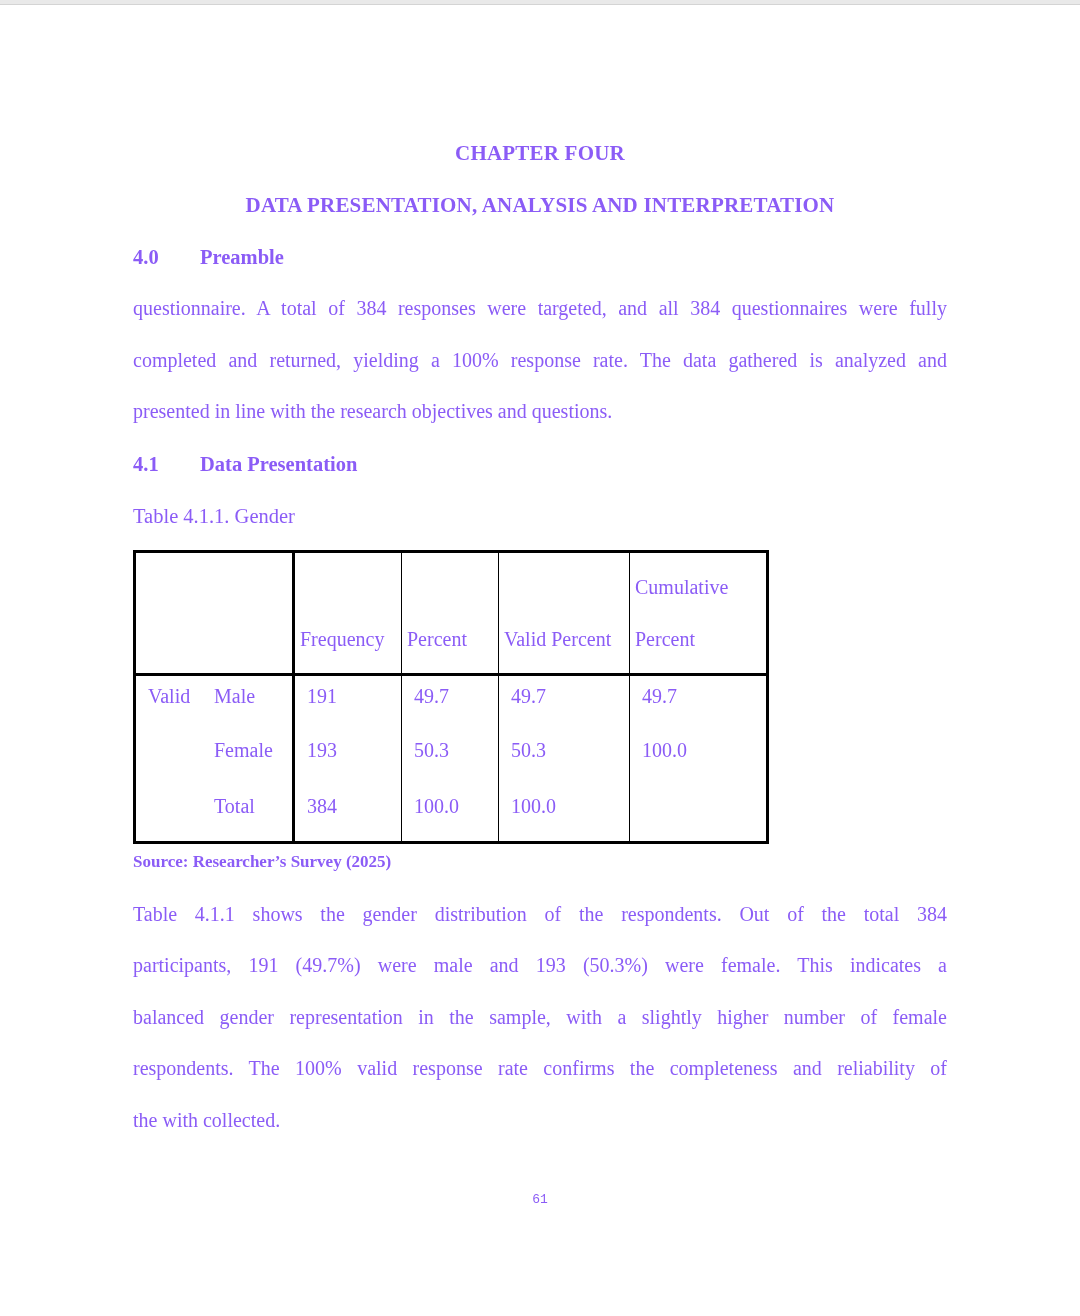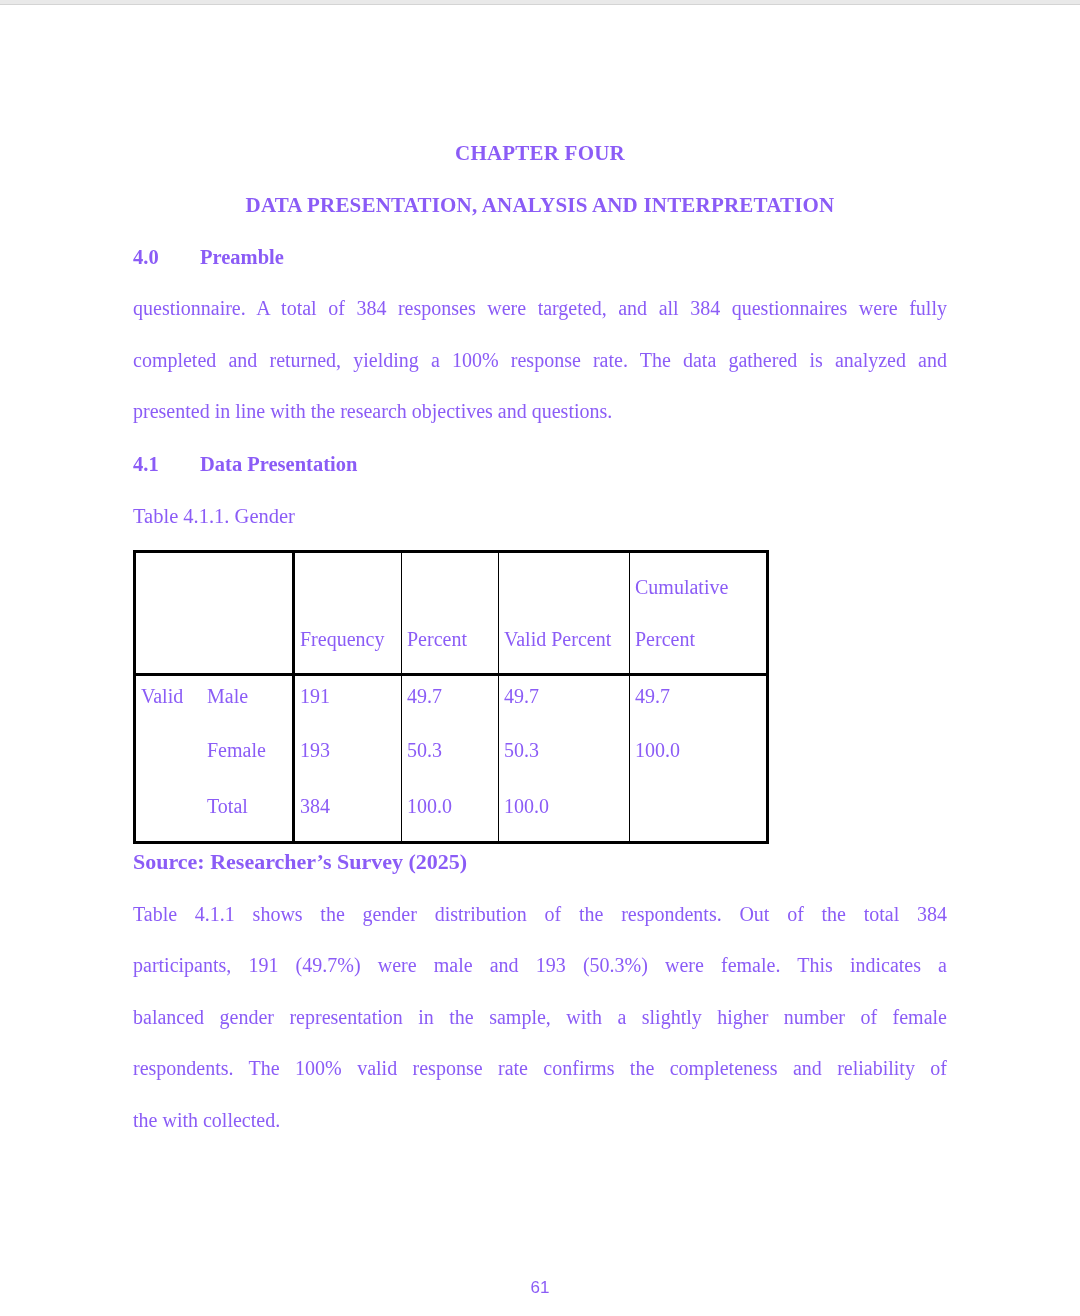--- a/index.html
+++ b/index.html
@@ -78,47 +78,47 @@
     height: 104px;
     vertical-align: bottom;
     line-height: 52px;
     padding: 8px 4px 8px 5px;
     border-bottom: 3px solid #000;
   }
   table.spss tbody td {
     height: 56px;
     vertical-align: top;
     line-height: 30px;
-    padding: 5px 4px 0 5px;
+    padding: 5px 4px 0 12px;
     border-top: none;
     border-bottom: none;
   }
   table.spss .stub {
     border-left: none;
     border-right: 3px solid #000;
   }
   table.spss td.stub .group {
     display: inline-block;
     width: 66px;
   }
   .source {
     font-weight: bold;
-    font-size: 22px;
+    font-size: 17px;
     line-height: 26px;
     padding-top: 5px;
   }
   .para-2 { margin-top: 14px; }
   .page-number {
     position: absolute;
-    top: 1276px;
+    top: 1188px;
     left: 0;
     width: 100%;
     text-align: center;
-    font-family: Liberation Sans, sans-serif;
-    font-size: 17px;
+    font-family: Liberation Mono, monospace;
+    font-size: 13px;
     line-height: 24px;
   }
 </style>
 </head>
 <body>
 
 <div class="page">
   <div class="top-edge"></div>
 
   <div class="content">

